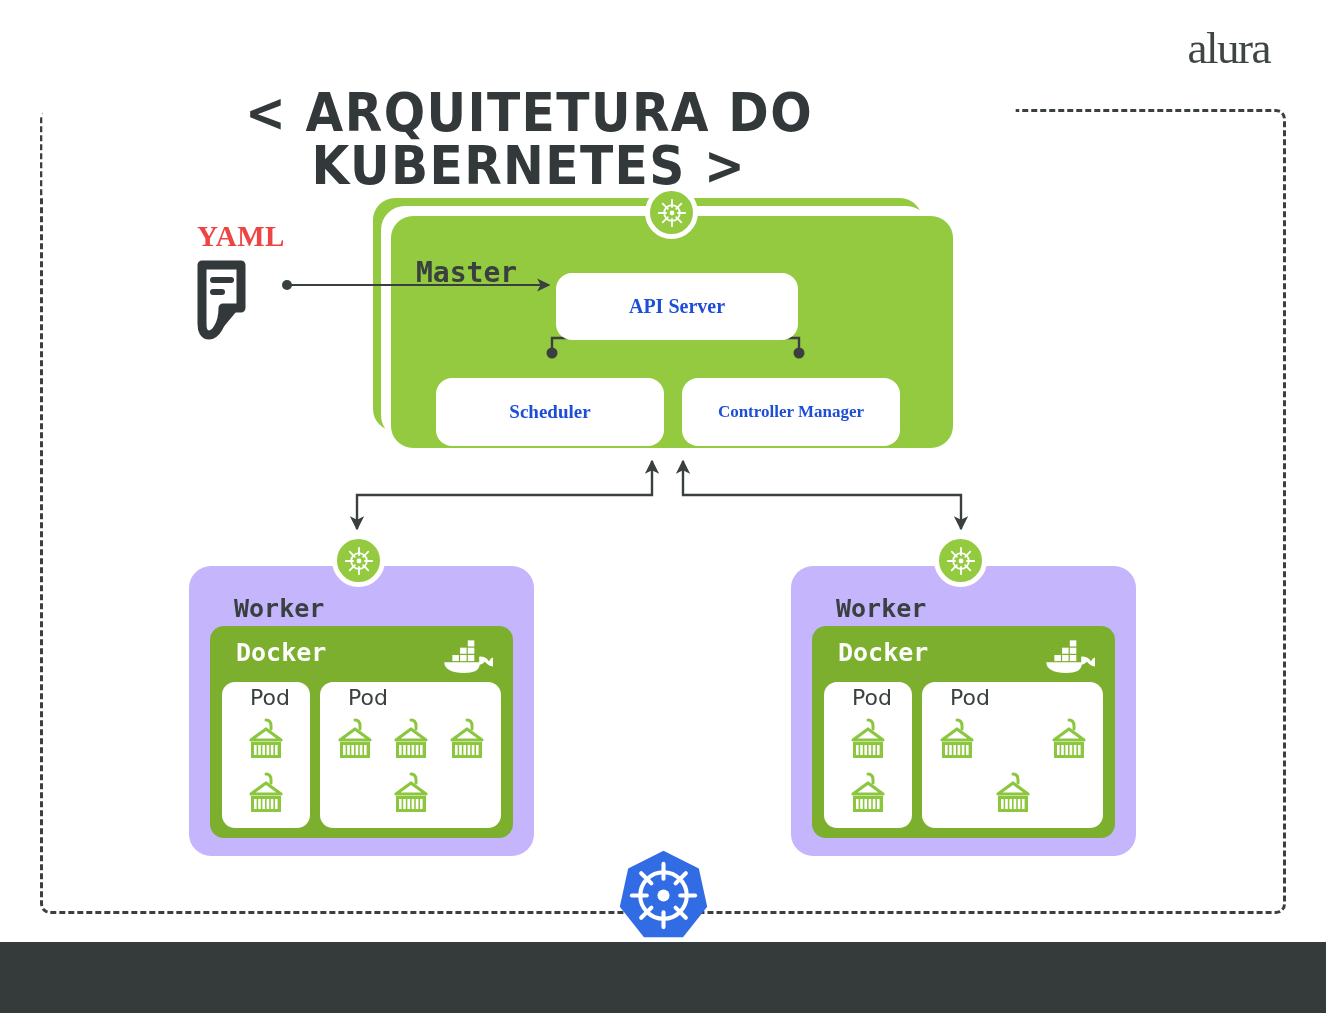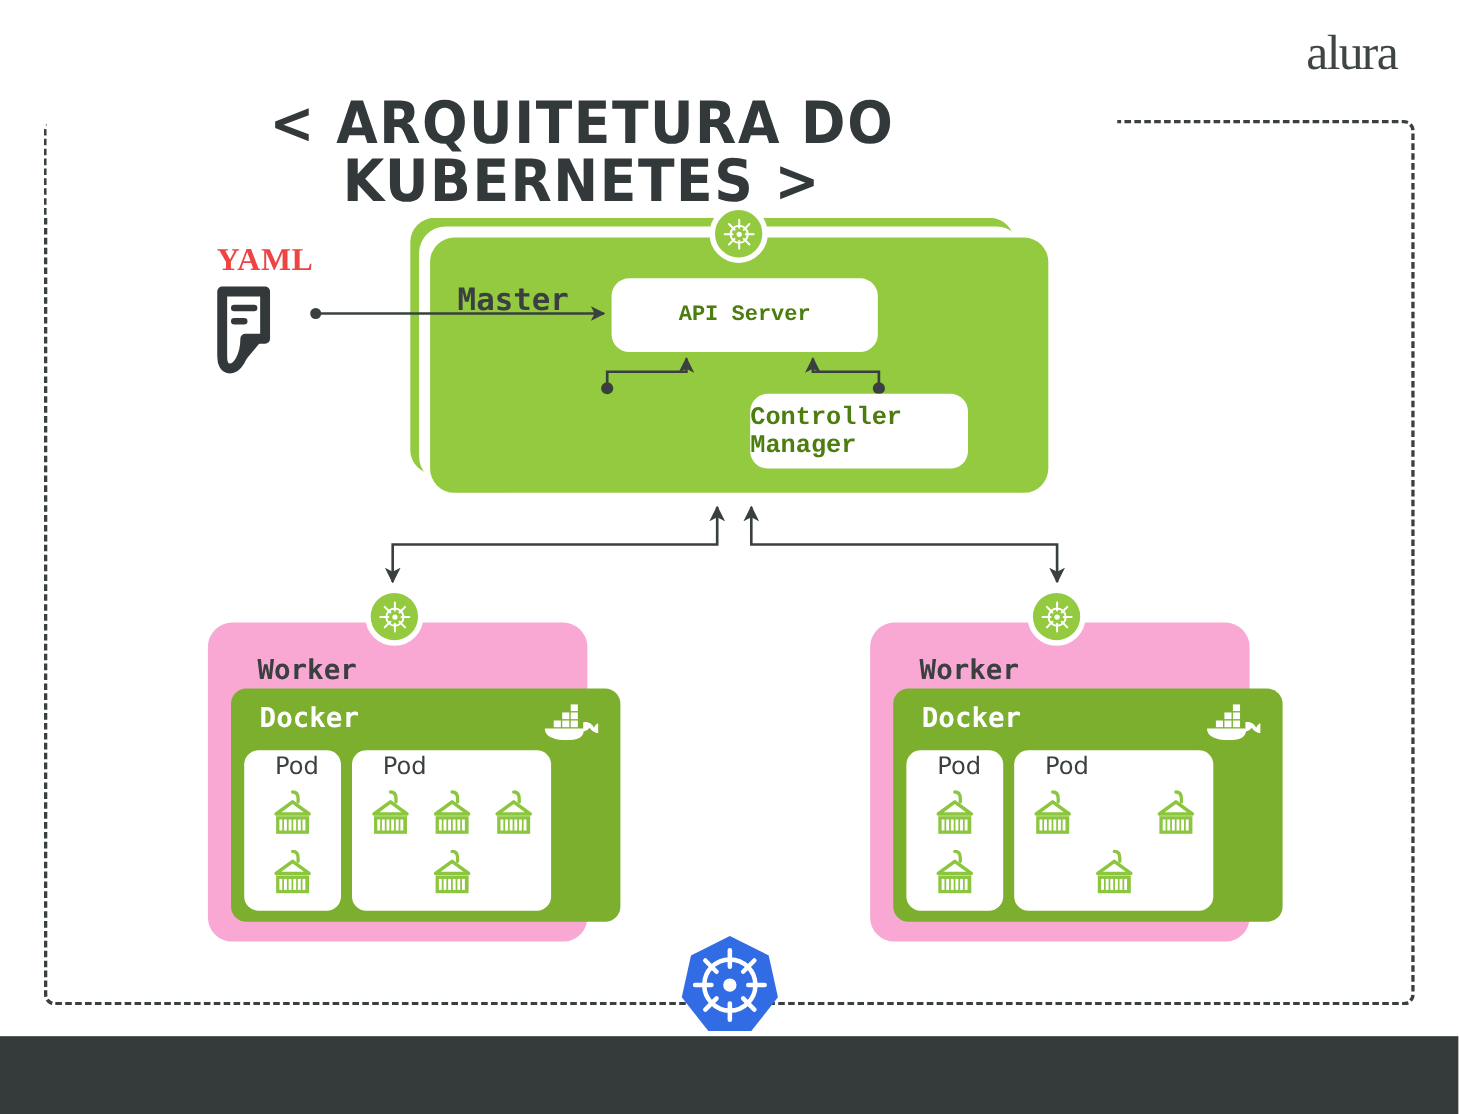--- a/index.html
+++ b/index.html
@@ -153,22 +153,23 @@
   }
 
   .white-card {
     position: absolute;
     background: #ffffff;
     border-radius: 16px;
     display: flex;
     flex-direction: column;
     align-items: center;
     justify-content: center;
-    font-family: Liberation Mono, monospace;
-    color: #4d7c0f;
+    font-family: Liberation Serif, serif;
+    color: #1d4ed8;
+    margin-top: 20px;
   }
   #api-server-card {
     left: 556px;
     top: 253px;
     width: 242px;
     height: 67px;
     font-size: 20px;
     line-height: 1.35;
     z-index: 4;
   }
@@ -180,53 +181,53 @@
     top: 358px;
     width: 228px;
     height: 68px;
     font-size: 19px;
     font-weight: bold;
     z-index: 4;
   }
   #controller-card {
     left: 682px;
     top: 358px;
-    width: 198px;
+    width: 218px;
     height: 68px;
-    font-size: 23px;
+    font-size: 17px;
     font-weight: bold;
     z-index: 4;
   }
 
   
   .worker-node {
     position: absolute;
     width: 345px;
     height: 290px;
-    background: #f9a8d4;
+    background: #c4b5fd;
     border-radius: 22px;
   }
   #worker-left  { left: 189px; top: 566px; }
   #worker-right { left: 791px; top: 566px; }
 
   .worker-label {
     position: absolute;
     left: 45px;
     top: 28px;
     font-family: "DejaVu Sans Mono", monospace;
     font-size: 25px;
     font-weight: bold;
     color: #3a4040;
   }
 
   .docker-band {
     position: absolute;
     left: 21px;
     top: 60px;
-    width: 354px;
+    width: 303px;
     height: 212px;
     background: #7caf2e;
     border-radius: 14px;
   }
   .docker-label {
     position: absolute;
     left: 26px;
     top: 12px;
     font-family: "DejaVu Sans Mono", monospace;
     font-size: 25px;
@@ -382,20 +383,23 @@
         <line x1="81" y1="19" x2="64" y2="36"></line>
         <line x1="36" y1="64" x2="19" y2="81"></line>
       </g>
     </svg>
   </div>
 
   <div class="white-card" id="api-server-card">
     <div class="line1">API Server</div>
   </div>
 
+  <div class="white-card" id="scheduler-card">
+    <div>Scheduler</div>
+  </div>
 
   <div class="white-card" id="controller-card">
     <div>Controller Manager</div>
   </div>
 
   <div class="worker-node" id="worker-left">
     <div class="worker-label">Worker</div>
     <div class="docker-band">
       <div class="docker-label">Docker</div>
       <svg class="docker-whale" width="52" height="36" viewBox="0 0 64 44">

